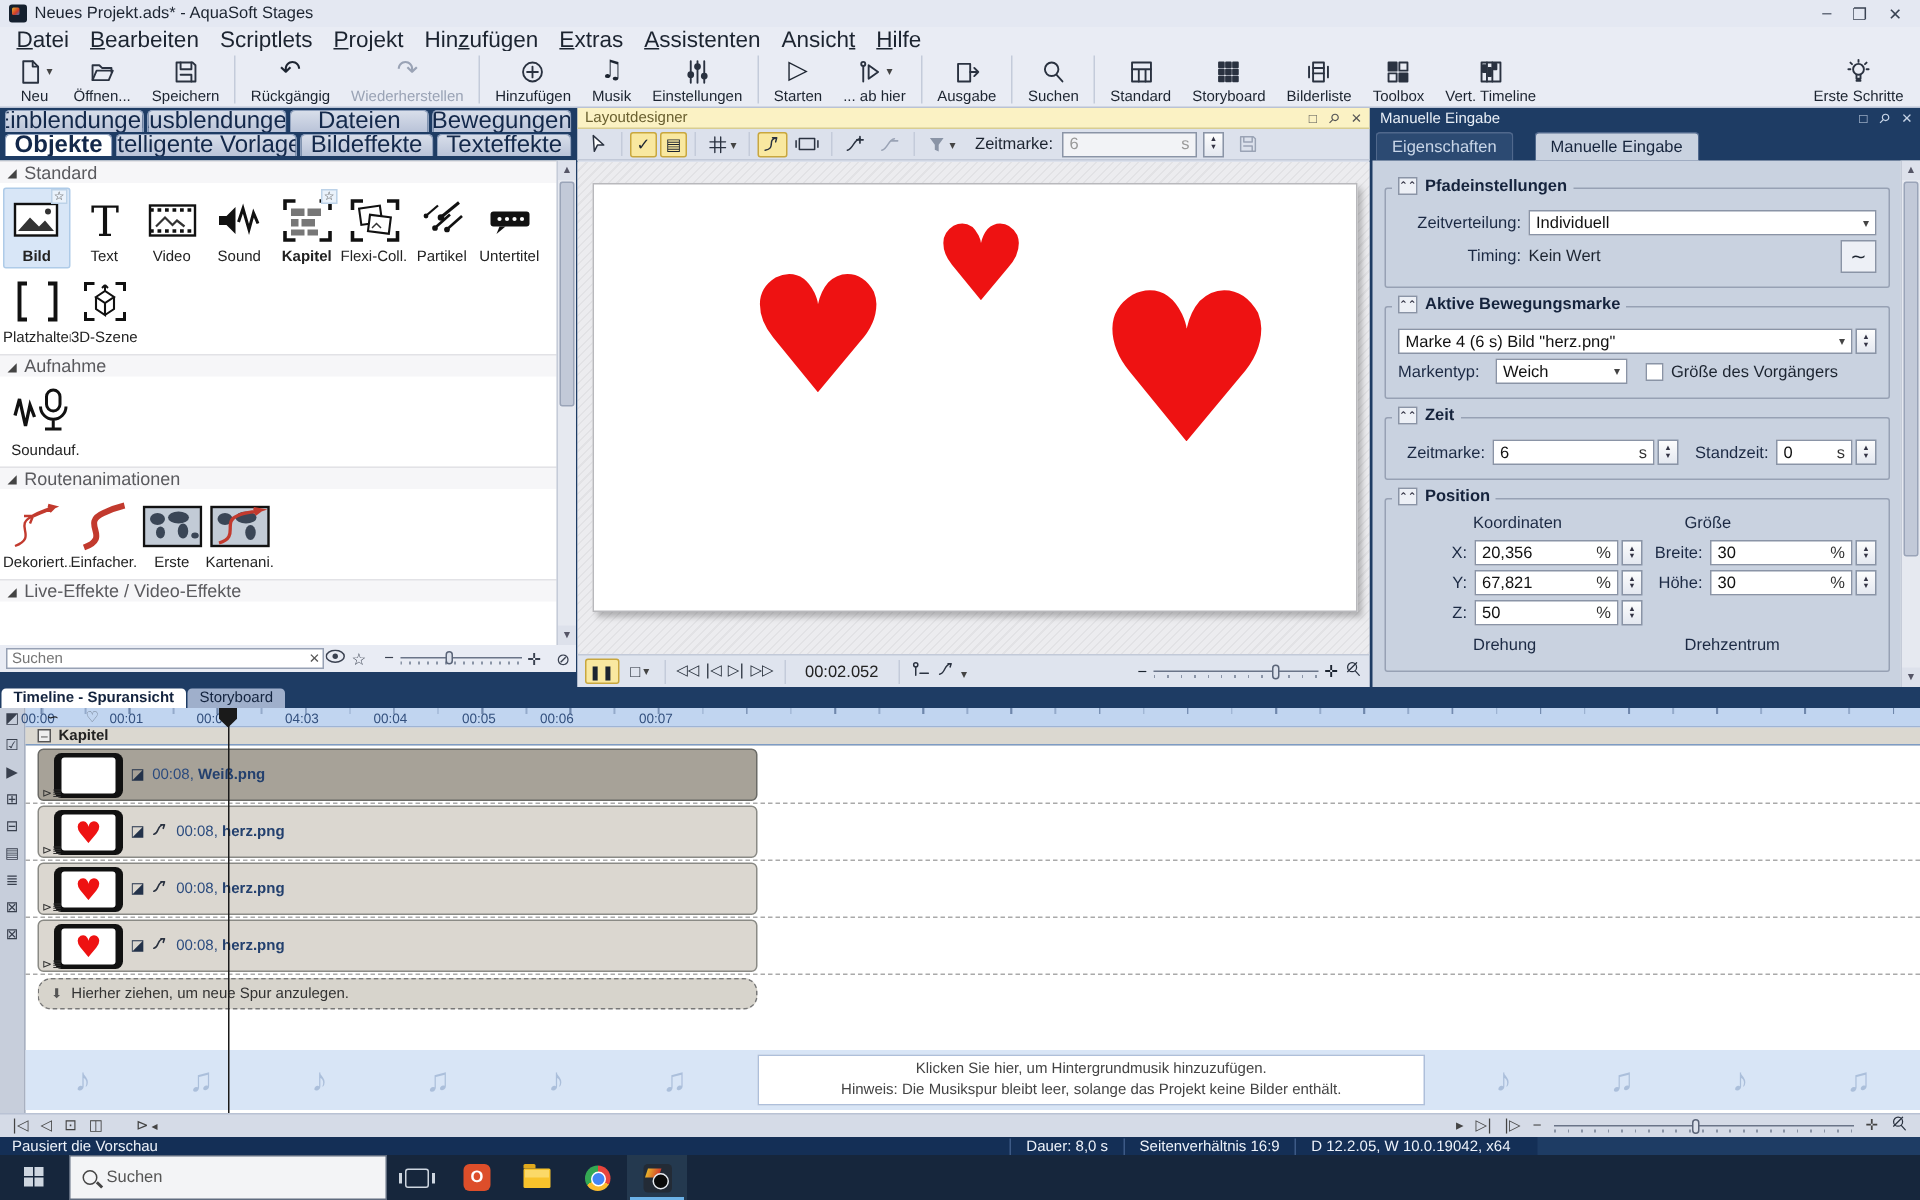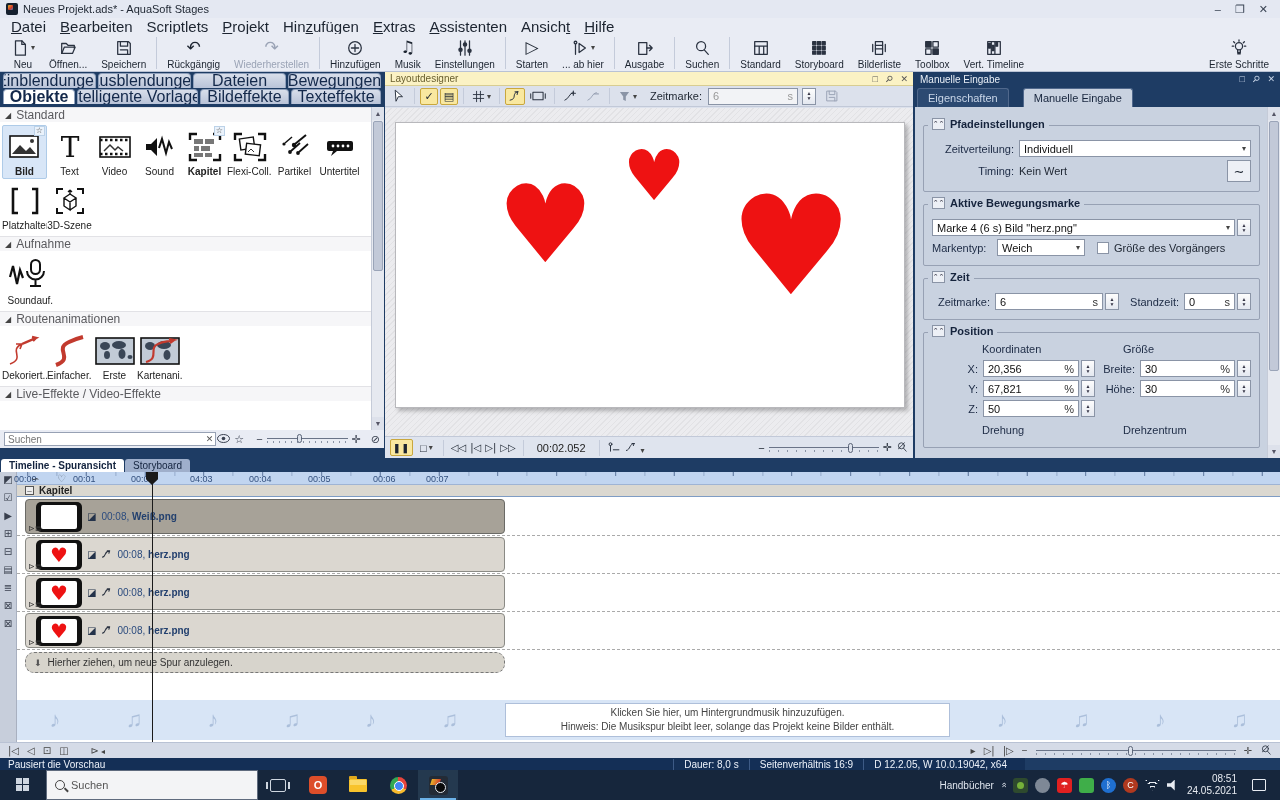--- a/index.html
+++ b/index.html
@@ -833,21 +833,21 @@
         <span class="uic">⊠</span>
         <span class="uic">⊠</span>
       </div>
       <div id="tlruler">
         <span class="rlab" style="left:-3px">00:00</span>
         <span class="rlab" style="left:56px">00:01</span>
         <span class="rlab" style="left:114px">00:02</span>
         <span class="rlab" style="left:173px">04:03</span>
         <span class="rlab" style="left:232px">00:04</span>
         <span class="rlab" style="left:291px">00:05</span>
-        <span class="rlab" style="left:356px">00:06</span>
+        <span class="rlab" style="left:343px">00:06</span>
         <span class="rlab" style="left:409px">00:07</span>
         <span class="rmark uic" style="left:14px;color:#222">∽</span>
         <span class="rmark uic" style="left:40px;color:#6B7franklin88;color:#6B7888">♡</span>
       </div>
       <div class="kaprow">
         <span class="minus">–</span>
         <span class="klbl">Kapitel</span>
       </div>
 
       <div class="trackrow" style="top:26px">
@@ -992,34 +992,15 @@
       </div>
     <div class="tbicon">
         <span class="folder"></span>
       </div>
     <div class="tbicon">
         <span class="chrome"></span>
       </div>
     <div class="tbicon active">
         <span class="aqua"></span>
       </div>
-    <div class="tray">
-      <span style="font-size:10px;color:#DDE3EC">Handbücher</span>
-      <span style="transform:rotate(-90deg);font-size:9px;color:#DDE3EC">»</span>
-      <span class="tico" style="background:#2E4A2E">
-          <i style="width:7px;height:7px;background:#76B13A;border-radius:50%"></i>
-        </span>
-      <span class="tico" style="background:#7E8896;border-radius:50%"></span>
-      <span class="tico" style="background:#E02020">☂</span>
-      <span class="tico" style="background:#3FAE49"></span>
-      <span class="tico" style="background:#1F6FD0;border-radius:50%">ᛒ</span>
-      <span class="tico" style="background:#B0391F;border-radius:50%">C</span>
-      <span class="wifi"></span>
-      <span class="spk"></span>
-      <span class="clock">
-        <div>08:51</div>
-        <div>24.05.2021</div>
-      </span>
-      <span class="notif"></span>
-    </div>
   </div>
 
 </div>
 
 </body></html>

